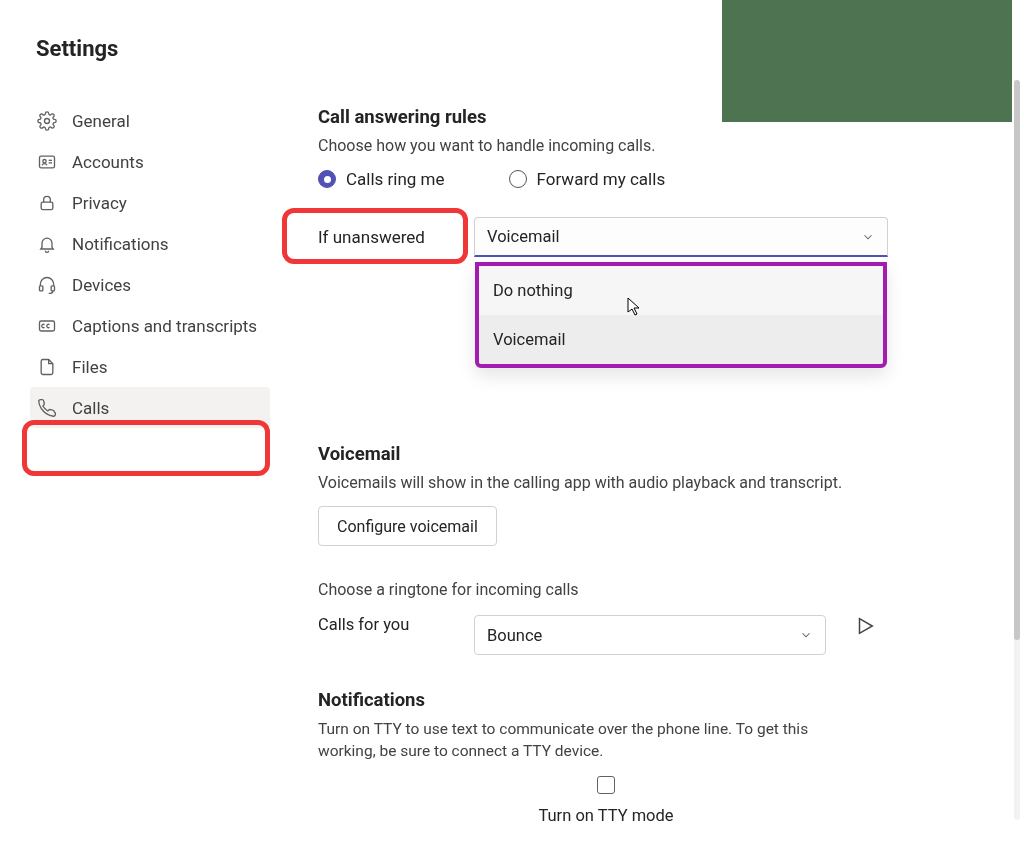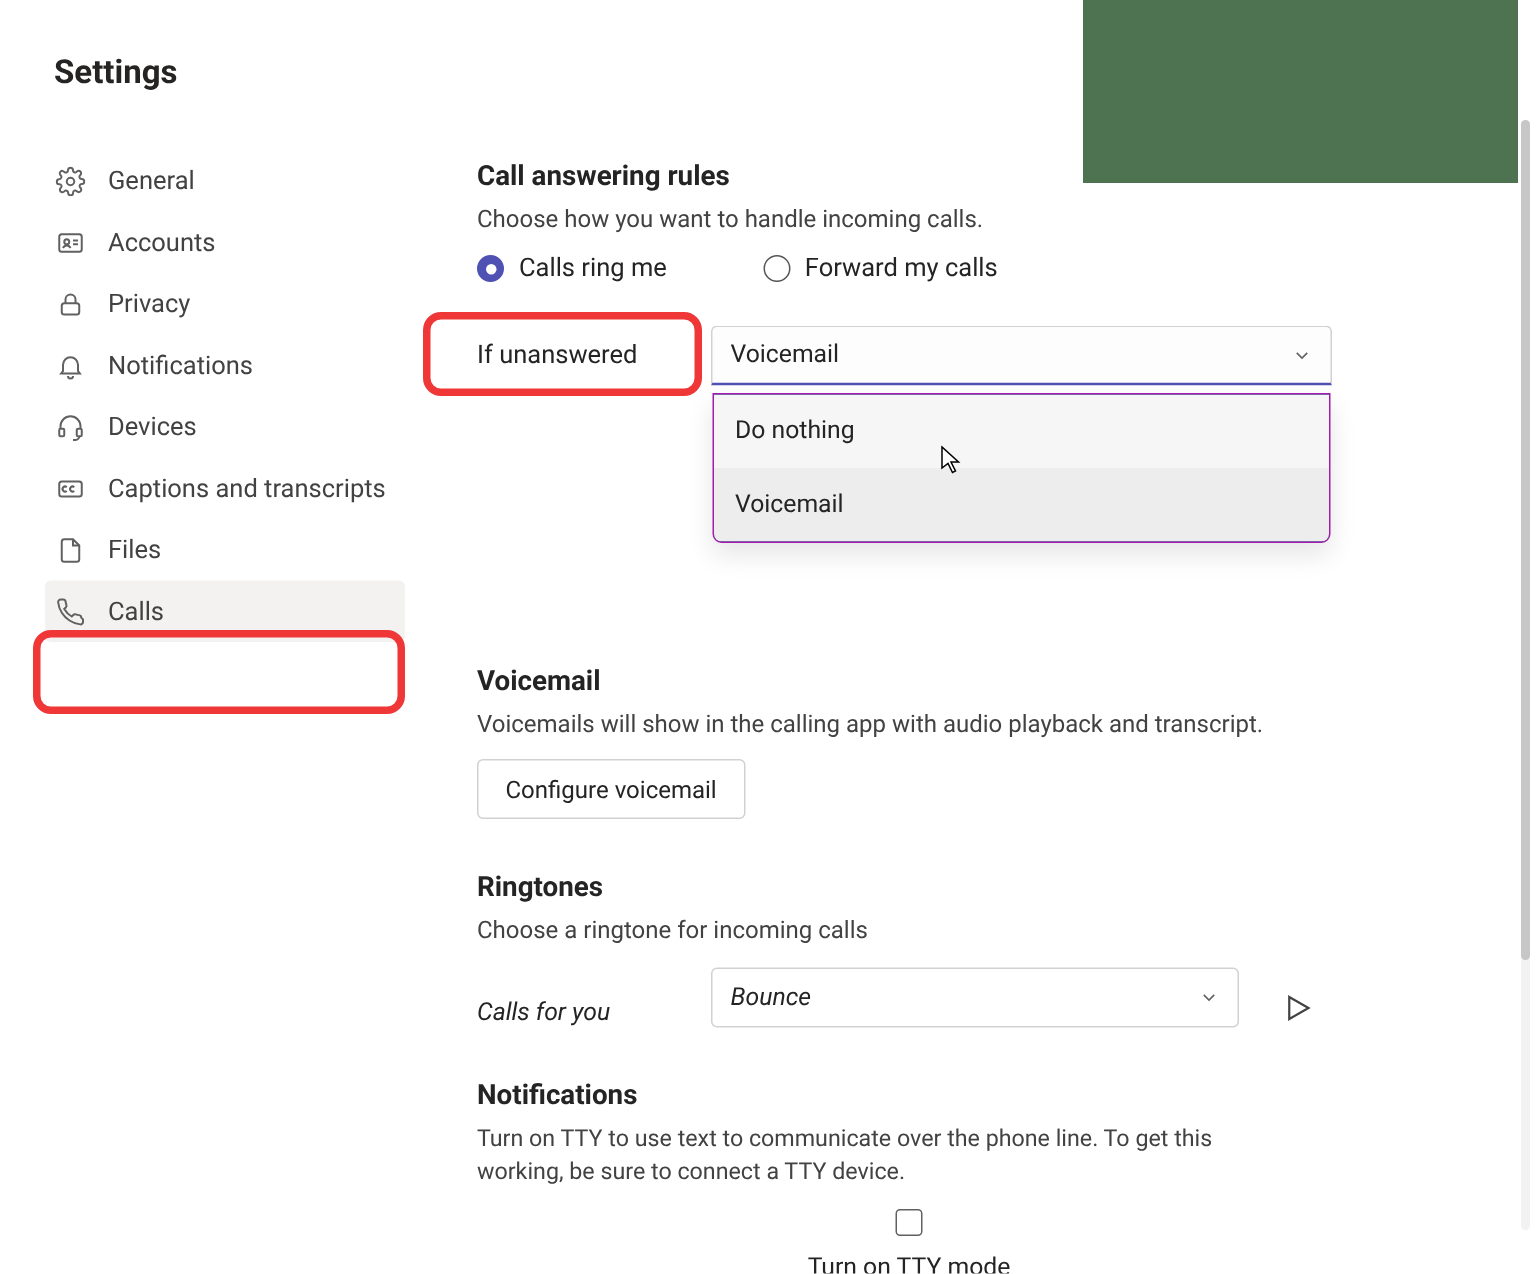--- a/index.html
+++ b/index.html
@@ -115,22 +115,22 @@
     background: #ffffff;
   }
   .select .chev {
     margin-left: auto;
     color: #616161;
   }
   .dropdown {
     position: absolute;
     left: 0; top: 44px;
     width: 100%;
-    background: #0c4a6e;
-    border: 1px solid #a21caf;
+    background: #d946ef;
+    border: 4px solid #a21caf;
     border-radius: 0 0 6px 6px;
     box-shadow: 0 8px 18px rgba(0,0,0,0.10);
     overflow: hidden;
     z-index: 10;
   }
   .dropdown .opt {
     padding: 15px 14px;
     font-size: 16.5px;
     color: #242424;
     cursor: pointer;
@@ -147,23 +147,22 @@
     padding: 0 18px;
     border: 1px solid #d1d1d1;
     background: #fff;
     border-radius: 4px;
     font-size: 16px;
     color: #242424;
     cursor: pointer;
   }
   .ring-section { margin-top: 34px; }
   .ring-row {
-    display: flex; align-items: flex-end;
+    display: flex; align-items: flex-start;
     margin-top: 16px;
-    font-style: italic;
   }
   .ring-row .row-label {
     width: 156px;
     font-size: 16.5px;
     color: #242424;
   }
   .ring-row .select { width: 352px; flex: none; }
   .play-btn {
     width: 24px; height: 24px;
     margin-left: 28px;
@@ -354,21 +353,20 @@
 
   <div class="section">
     <div class="section-title">Voicemail</div>
     <div class="section-desc">Voicemails will show in the calling app with audio playback and transcript.</div>
     <div class="btn">
       <span>Configure voicemail</span>
     </div>
   </div>
 
   <div class="ring-section">
-    <div class="section-title">Ringtones</div>
     <div class="section-desc">Choose a ringtone for incoming calls</div>
     <div class="ring-row">
       <div class="row-label">Calls for you</div>
       <div class="select plain">
         <span>Bounce</span>
         <span class="chev">
           <svg width="14" height="14" viewBox="0 0 24 24" fill="none" stroke="currentColor" stroke-width="1.8">
               <polyline points="6 9 12 15 18 9"></polyline>
             </svg>
         </span>

